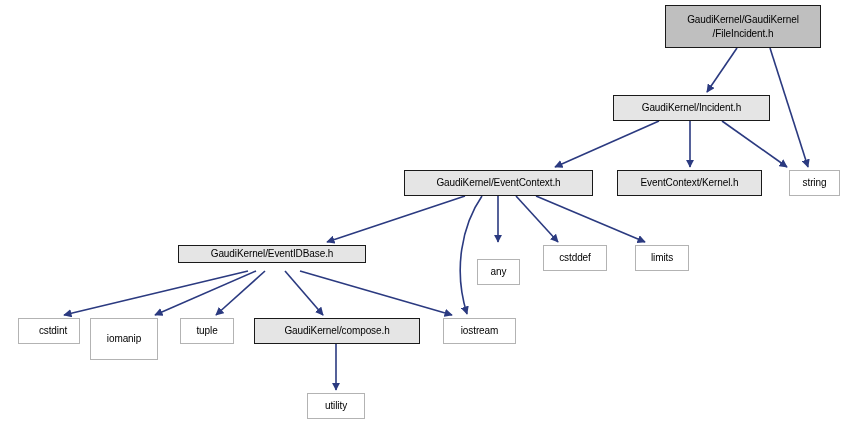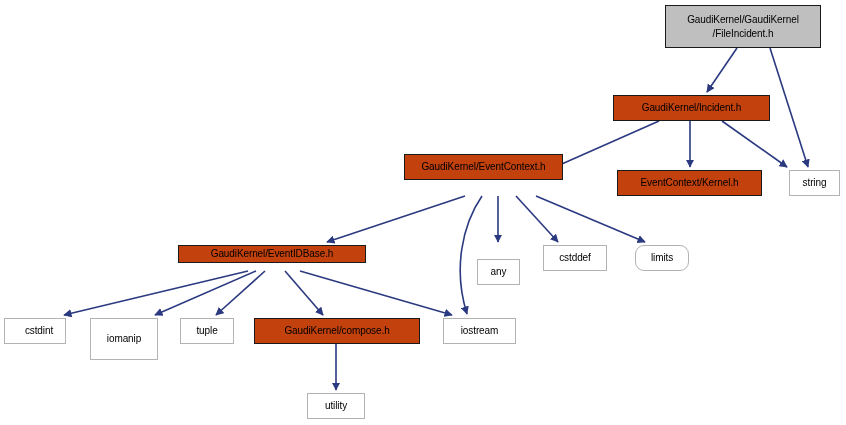--- a/index.html
+++ b/index.html
@@ -33,21 +33,21 @@
     line-height: 14px;
     color: #000000;
     background: #ffffff;
     white-space: pre-line;
     letter-spacing: -0.1px;
     z-index: 2;
   }
   
   .node.kind-project {
     border: 1.6px solid #1a1a1a;
-    background: #c2410c;
+    background: #e5e5e5;
   }
   
   .node.kind-system {
     border: 1px solid #b3b3b3;
     background: #ffffff;
   }
   
   .node.kind-root {
     border: 1.6px solid #1a1a1a;
     background: #bfbfbf;
@@ -79,27 +79,27 @@
         <path d="M 265,271 L 216,315" marker-end="url(#arrow)" stroke="#2b3a80"></path>
         <path d="M 285,271 L 323,315" marker-end="url(#arrow)" stroke="#2b3a80"></path>
         <path d="M 300,271 L 452,315" marker-end="url(#arrow)" stroke="#2b3a80"></path>
         <path d="M 336,344 L 336,390" marker-end="url(#arrow)" stroke="#2b3a80"></path>
       </g>
   </svg>
   <div id="node-layer">
       <div class="node kind-root" style="left: 665px; top: 5px; width: 156px; height: 43px;">GaudiKernel/GaudiKernel
 /FileIncident.h</div>
       <div class="node kind-project" style="left: 613px; top: 95px; width: 157px; height: 26px;">GaudiKernel/Incident.h</div>
-      <div class="node kind-project" style="left: 404px; top: 154px; width: 159px; height: 26px;">GaudiKernel/EventContext.h</div>
+      <div class="node kind-project" style="left: 404px; top: 170px; width: 189px; height: 26px;">GaudiKernel/EventContext.h</div>
       <div class="node kind-project" style="left: 617px; top: 170px; width: 145px; height: 26px;">EventContext/Kernel.h</div>
       <div class="node kind-system" style="left: 789px; top: 170px; width: 51px; height: 26px;">string</div>
       <div class="node kind-project" style="left: 178px; top: 245px; width: 188px; height: 18px;">GaudiKernel/EventIDBase.h</div>
       <div class="node kind-system" style="left: 477px; top: 259px; width: 43px; height: 26px;">any</div>
       <div class="node kind-system" style="left: 543px; top: 245px; width: 64px; height: 26px;">cstddef</div>
-      <div class="node kind-system" style="left: 635px; top: 245px; width: 54px; height: 26px; border-radius: 9px;">limits</div>
-      <div class="node kind-system" style="left: 4px; top: 318px; width: 62px; height: 26px; padding-left: 8px;">cstdint</div>
+      <div class="node kind-system" style="left: 635px; top: 245px; width: 54px; height: 26px;">limits</div>
+      <div class="node kind-system" style="left: 18px; top: 318px; width: 62px; height: 26px; padding-left: 8px;">cstdint</div>
       <div class="node kind-system" style="left: 90px; top: 318px; width: 68px; height: 42px;">iomanip</div>
       <div class="node kind-system" style="left: 180px; top: 318px; width: 54px; height: 26px;">tuple</div>
       <div class="node kind-project" style="left: 254px; top: 318px; width: 166px; height: 26px;">GaudiKernel/compose.h</div>
       <div class="node kind-system" style="left: 443px; top: 318px; width: 73px; height: 26px;">iostream</div>
       <div class="node kind-system" style="left: 307px; top: 393px; width: 58px; height: 26px;">utility</div>
     </div>
 </div>
 
 </body></html>

